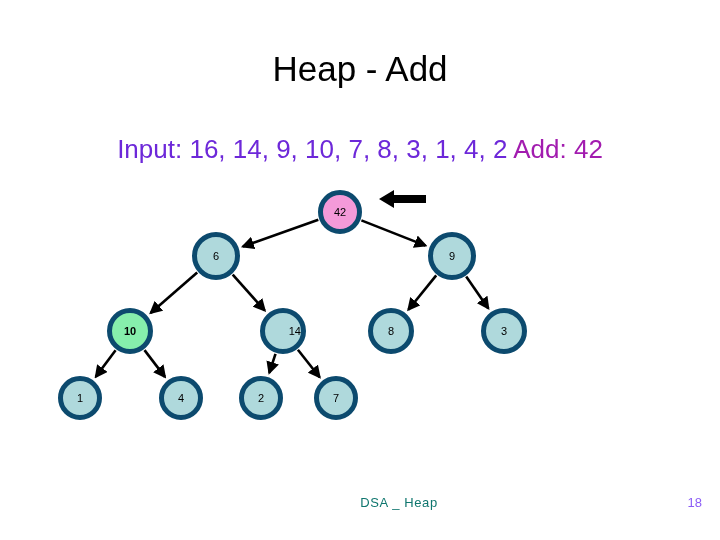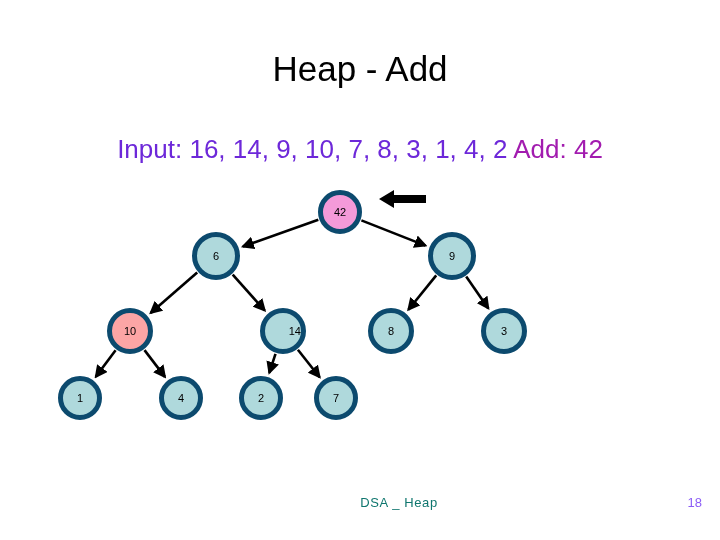--- a/index.html
+++ b/index.html
@@ -156,21 +156,21 @@
     <div id="node-layer">
         <div class="node highlight" style="left: 318px; top: 190px; width: 44px; height: 44px; background: rgb(244, 154, 217);">
           <span>42</span>
         </div>
         <div class="node" style="left: 192px; top: 232px; width: 48px; height: 48px; background: rgb(175, 217, 220);">
           <span>6</span>
         </div>
         <div class="node" style="left: 428px; top: 232px; width: 48px; height: 48px; background: rgb(175, 217, 220);">
           <span>9</span>
         </div>
-        <div class="node" style="left: 107px; top: 308px; width: 46px; height: 46px; background: #fca5a5;">
+        <div class="node" style="left: 107px; top: 308px; width: 46px; height: 46px; background: #86efac; font-weight: bold;">
           <span>10</span>
         </div>
         <div class="node" style="left: 260px; top: 308px; width: 46px; height: 46px; background: rgb(175, 217, 220); justify-content: flex-end;">
           <span>14</span>
         </div>
         <div class="node" style="left: 368px; top: 308px; width: 46px; height: 46px; background: rgb(175, 217, 220);">
           <span>8</span>
         </div>
         <div class="node" style="left: 481px; top: 308px; width: 46px; height: 46px; background: rgb(175, 217, 220);">
           <span>3</span>

